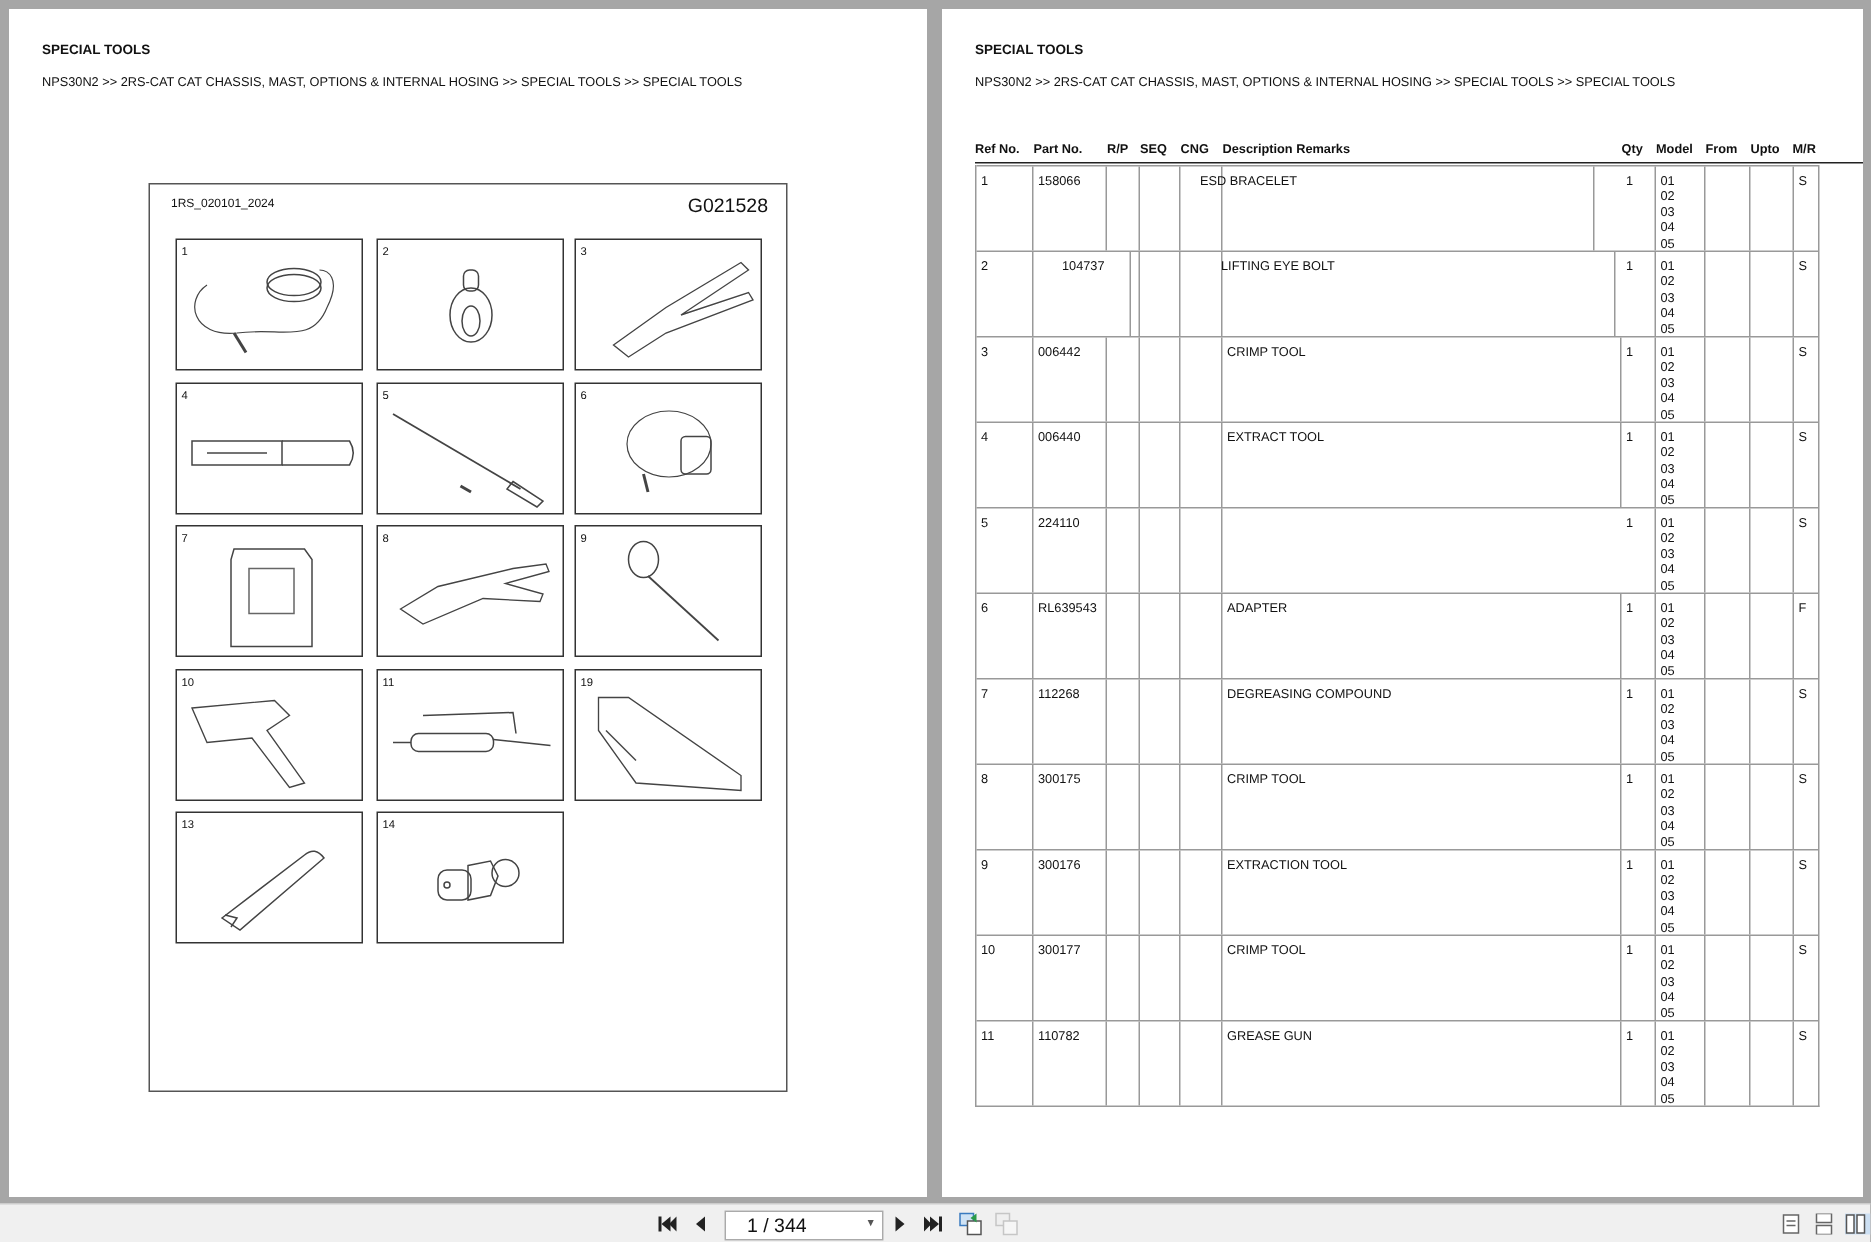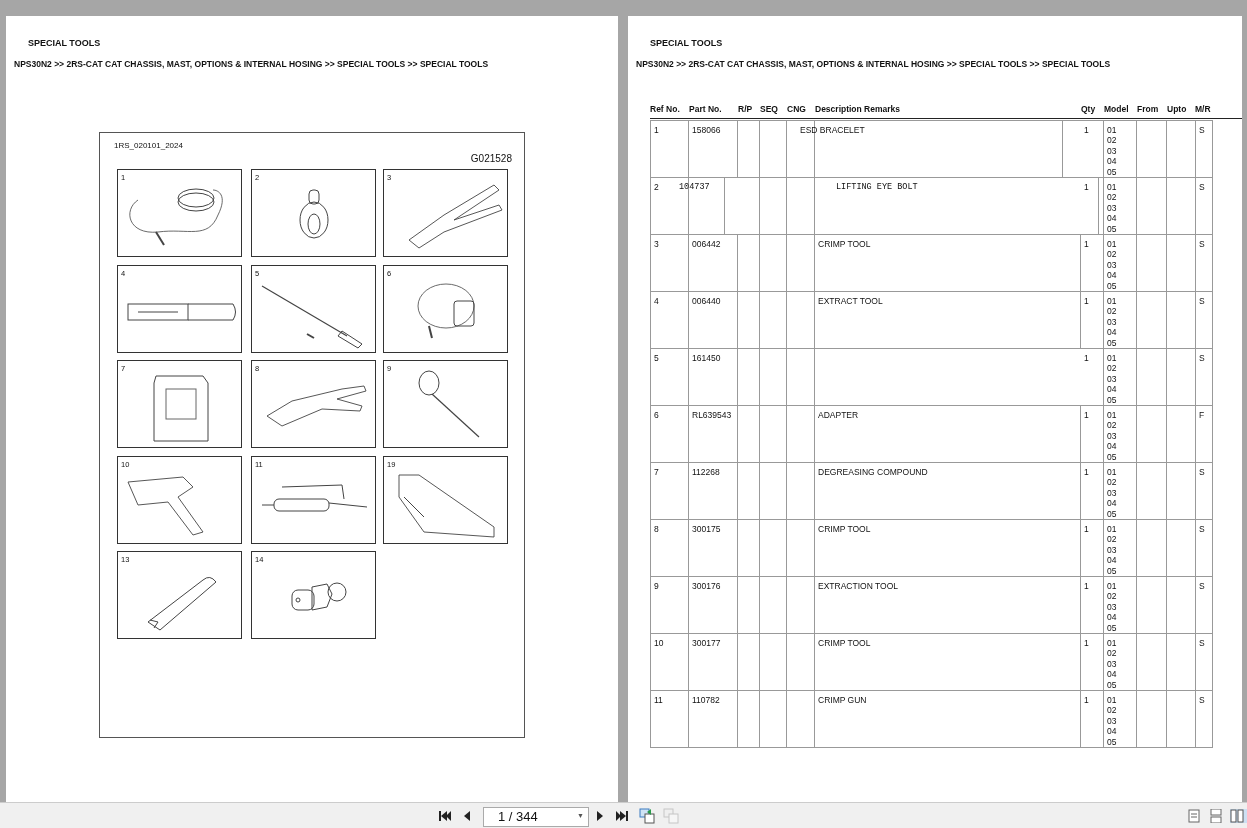--- a/index.html
+++ b/index.html
@@ -1,24 +1,24 @@
 <!DOCTYPE html>
 <html><head>
 <meta charset="utf-8">
 <style>
   html, body { margin:0; padding:0; }
   body { width:1247px; height:828px; background:#a6a6a6; position:relative; overflow:hidden; font-family:"Liberation Sans", sans-serif; color:#111; }
-  .page { position:absolute; top:6px; background:#fff; height:792px;margin-top:10px; }
+  .page { position:absolute; top:6px; background:#fff; height:792px; }
   #page-left { left:6px; width:612px; }
   #page-right { left:628px; width:614px; }
   .pg-title { position:absolute; left:22px; top:22px; font-size:9px; font-weight:bold; }
-  .pg-crumb { position:absolute; left:8px; top:43px; font-size:8.5px; font-weight:bold; white-space:nowrap; }
+  .pg-crumb { position:absolute; left:22px; top:43px; font-size:8.5px; font-weight:normal; white-space:nowrap; }
   .figure-frame { position:absolute; left:93px; top:116px; width:424px; height:604px; border:1px solid #555; }
   .fig-code-l { position:absolute; left:14px; top:8px; font-size:8px; }
-  .fig-code-r { position:absolute; right:12px; top:20px; font-size:10px; }
+  .fig-code-r { position:absolute; right:12px; top:6px; font-size:13px; }
   .cell { position:absolute; width:123px; height:86px; border:1px solid #333; background:#fff; }
   .cell .num { position:absolute; left:3px; top:3px; font-size:7.5px; }
   .cell svg { position:absolute; left:0; top:0; }
   .thead { position:absolute; left:22px; top:88px; width:592px; height:14px; border-bottom:1.5px solid #222; font-size:8.5px; font-weight:bold; }
   .thead span { position:absolute; top:0; white-space:nowrap; }
   .tbody { position:absolute; left:22px; top:104px; width:561px; border:1px solid #999; border-top:none; }
   .trow { position:relative; height:56px; border-top:1px solid #999; font-size:8.5px; }
   .trow .c { position:absolute; top:0; bottom:0; border-right:1px solid #999; padding:4px 3px; box-sizing:border-box; }
   .trow .model div { line-height:10.4px; }
   .statusbar { position:absolute; left:0; top:802px; width:1247px; height:26px; background:#f0f0f0; border-top:1px solid #ccc; }
@@ -177,25 +177,25 @@
           <div>03</div>
           <div>04</div>
           <div>05</div>
         </div>
         <div class="c" style="left:486px;width:30px;"></div>
         <div class="c" style="left:516px;width:29px;"></div>
         <div class="c" style="left:545px;width:16px;border-right:none;">S</div>
       </div>
       <div class="trow">
         <div class="c" style="left:0px;width:38px;">2</div>
-        <div class="c" style="left:25px;width:49px;font-family:Liberation Mono, monospace;">104737</div>
-        <div class="c" style="left:87px;width:22px;"></div>
-        <div class="c" style="left:109px;width:27px;"></div>
-        <div class="c" style="left:136px;width:28px;"></div>
-        <div class="c" style="left:182px;width:266px;font-family:Liberation Mono, monospace;">LIFTING EYE BOLT</div>
+        <div class="c" style="left:54px;width:49px;">104737</div>
+        <div class="c" style="left:87px;width:22px;"></div>
+        <div class="c" style="left:109px;width:27px;"></div>
+        <div class="c" style="left:136px;width:28px;"></div>
+        <div class="c" style="left:160px;width:266px;">LIFTING EYE BOLT</div>
         <div class="c" style="left:430px;width:23px;">1</div>
         <div class="c model" style="left:453px;width:33px;">
           <div>01</div>
           <div>02</div>
           <div>03</div>
           <div>04</div>
           <div>05</div>
         </div>
         <div class="c" style="left:486px;width:30px;"></div>
         <div class="c" style="left:516px;width:29px;"></div>
@@ -234,21 +234,21 @@
           <div>03</div>
           <div>04</div>
           <div>05</div>
         </div>
         <div class="c" style="left:486px;width:30px;"></div>
         <div class="c" style="left:516px;width:29px;"></div>
         <div class="c" style="left:545px;width:16px;border-right:none;">S</div>
       </div>
       <div class="trow">
         <div class="c" style="left:0px;width:38px;">5</div>
-        <div class="c" style="left:38px;width:49px;">161450</div>
+        <div class="c" style="left:38px;width:49px;">224110</div>
         <div class="c" style="left:87px;width:22px;"></div>
         <div class="c" style="left:109px;width:27px;"></div>
         <div class="c" style="left:136px;width:28px;"></div>
         <div class="c" style="left:430px;width:23px;">1</div>
         <div class="c model" style="left:453px;width:33px;">
           <div>01</div>
           <div>02</div>
           <div>03</div>
           <div>04</div>
           <div>05</div>
@@ -351,21 +351,21 @@
         <div class="c" style="left:486px;width:30px;"></div>
         <div class="c" style="left:516px;width:29px;"></div>
         <div class="c" style="left:545px;width:16px;border-right:none;">S</div>
       </div>
       <div class="trow">
         <div class="c" style="left:0px;width:38px;">11</div>
         <div class="c" style="left:38px;width:49px;">110782</div>
         <div class="c" style="left:87px;width:22px;"></div>
         <div class="c" style="left:109px;width:27px;"></div>
         <div class="c" style="left:136px;width:28px;"></div>
-        <div class="c" style="left:164px;width:266px;">CRIMP GUN</div>
+        <div class="c" style="left:164px;width:266px;">GREASE GUN</div>
         <div class="c" style="left:430px;width:23px;">1</div>
         <div class="c model" style="left:453px;width:33px;">
           <div>01</div>
           <div>02</div>
           <div>03</div>
           <div>04</div>
           <div>05</div>
         </div>
         <div class="c" style="left:486px;width:30px;"></div>
         <div class="c" style="left:516px;width:29px;"></div>

